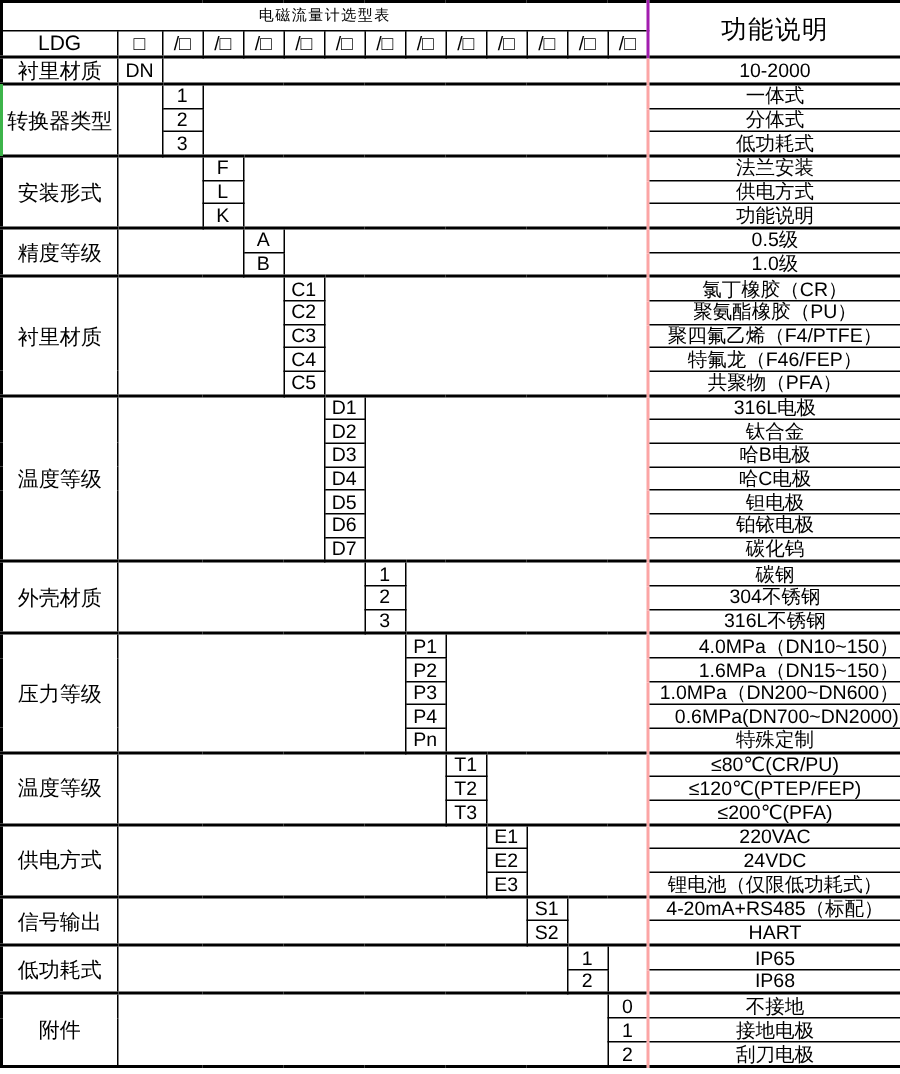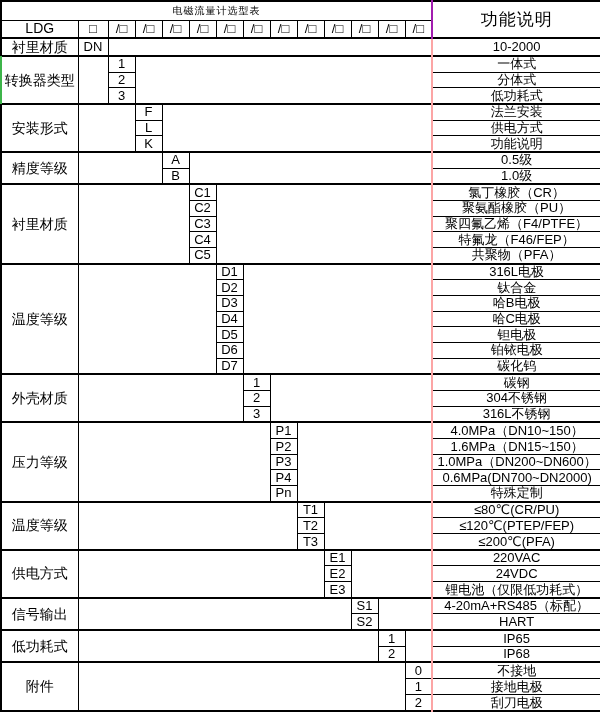--- a/index.html
+++ b/index.html
@@ -14,21 +14,21 @@
   td {
     border:1px solid #000; padding:0 1px; margin:0;
     text-align:center; vertical-align:middle;
     font-size:13px; line-height:1.05; white-space:nowrap; overflow:hidden;
   }
   td.title { font-size:10px; letter-spacing:1px; }
   td.fhead { font-size:17px; border-left:2px solid #a21caf; letter-spacing:1px;text-align:center; }
   td.cat   { font-size:14px; }
   td.code  { font-size:13px; font-family:"Liberation Sans","DejaVu Sans",sans-serif; }
   td.func  { border-left:2px solid #fca5a5; font-size:13px; }
-  td.func.left { text-align:center; padding-left:2px; }
+  td.func.left { text-align:right; padding-left:2px; }
   td.empty { border-top:1px solid #000; border-bottom:1px solid #000; }
   tr.bs td { border-top:2px solid #000; }   
   .artifact-green {
     position:absolute; left:0; top:56px; width:2px; height:48px;
     background:#3db44a; z-index:3;
   }
 </style>
 </head>
 <body>
 

